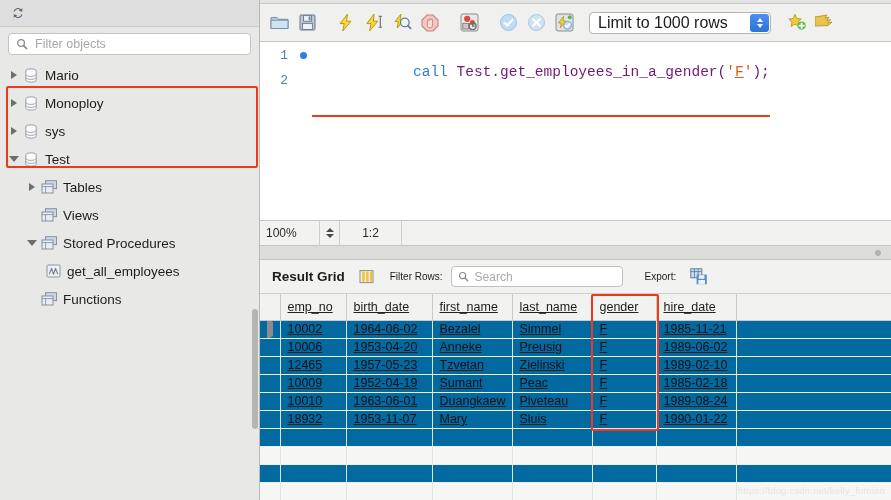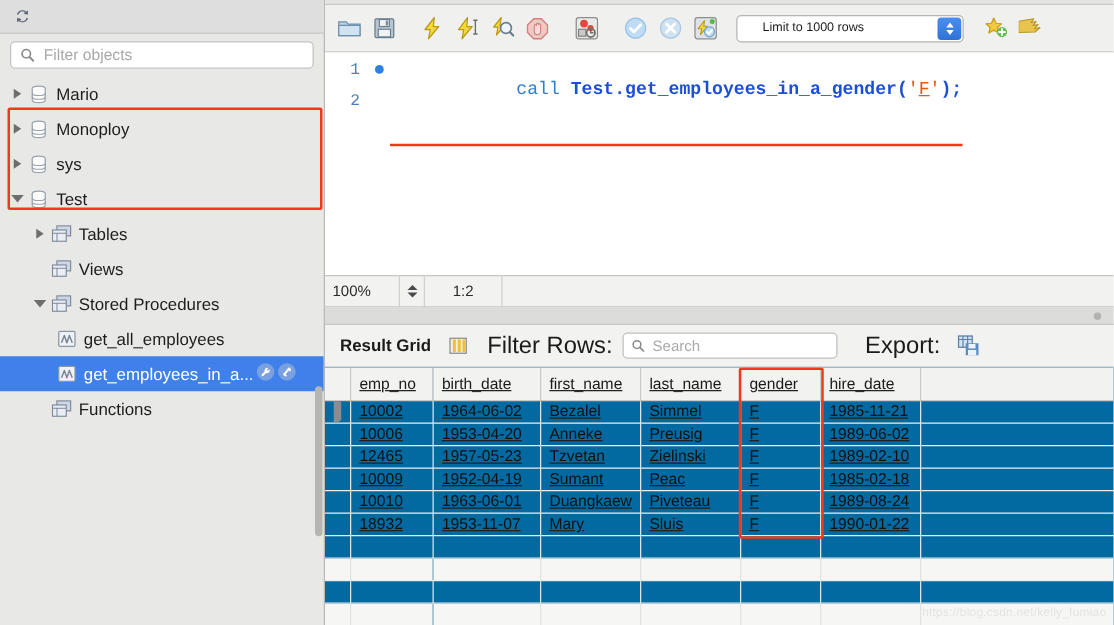--- a/index.html
+++ b/index.html
@@ -82,21 +82,21 @@
     display:flex;align-items:center;padding:0 6px;box-sizing:border-box;gap:2px;
   }
   .tbtn{
     width:26px;height:26px;display:flex;align-items:center;justify-content:center;
     border-radius:3px;flex:none;
   }
   .tsep{width:9px;flex:none;}
   .limit-sel{
     margin-left:10px;width:182px;height:22px;background:#fff;
     border:1px solid #b4b4b4;border-radius:4px;display:flex;align-items:center;
-    box-sizing:border-box;padding-left:20px;font-size:10px;color:#1a1a1a;
+    box-sizing:border-box;padding-left:8px;font-size:16px;color:#1a1a1a;
     position:relative;
   }
   .limit-stepper{
     position:absolute;right:1px;top:1px;width:19px;height:18px;
     background:linear-gradient(#4a8fef,#2e72d8);border-radius:3px;
     display:flex;flex-direction:column;align-items:center;justify-content:center;gap:2px;
   }
   .st-up{width:0;height:0;border-left:3.5px solid transparent;border-right:3.5px solid transparent;border-bottom:4px solid #fff;}
   .st-dn{width:0;height:0;border-left:3.5px solid transparent;border-right:3.5px solid transparent;border-top:4px solid #fff;}
 
@@ -107,21 +107,21 @@
     width:28px;text-align:right;color:#4f7fb5;font-size:13px;
     font-family:"Liberation Mono",monospace;flex:none;padding-right:6px;
   }
   .dot{width:18px;flex:none;display:flex;align-items:center;justify-content:center;padding-top:4px;}
   .dot i{width:7px;height:7px;border-radius:50%;background:#2d7fe0;display:block;}
   .code{
     font-family:"Liberation Mono",monospace;font-size:14.5px;
     white-space:pre;padding-left:14px;position:relative;
   }
   .kw{color:#2f7fd0;}
-  .plain{color:#1d4ed8;font-weight:bold;}
+  .plain{color:#701a75;}
   .str{color:#e05a10;}
   .str u{text-decoration:underline;text-decoration-color:#e05a10;}
   .sql-underline{
     position:absolute;left:0;right:0;bottom:-5px;height:2.5px;background:#f0391b;
   }
 
   .statusbar{
     height:26px;background:#f2f2f0;border-top:1px solid #c6c6c4;border-bottom:1px solid #c6c6c4;
     display:flex;align-items:center;box-sizing:border-box;
   }
@@ -139,21 +139,21 @@
   .greyband i{
     position:absolute;right:10px;top:4px;width:6px;height:6px;border-radius:50%;background:#b2b2b0;
   }
 
   .gridbar{
     height:34px;background:#f2f2f0;display:flex;align-items:center;
     padding:0 12px;box-sizing:border-box;border-bottom:1px solid #cfcfcd;
   }
   .gb-title{font-size:13.5px;font-weight:bold;color:#1b1b1b;margin-right:14px;}
   .gb-ic{margin-right:16px;display:flex;align-items:center;}
-  .gb-lab{font-size:19px;color:#1b1b1b;margin-right:8px;}
+  .gb-lab{font-size:10px;color:#1b1b1b;margin-right:8px;}
   .gb-search{
     width:172px;height:21px;background:#fff;border:1px solid #c0c0c0;border-radius:4px;
     display:flex;align-items:center;padding:0 6px;box-sizing:border-box;margin-right:22px;
   }
   .gb-search input{
     border:none;outline:none;font-size:12px;width:100%;background:transparent;
     font-family:"Liberation Sans",sans-serif;color:#333;
   }
   .gb-search input::placeholder{color:#a9a9a9;}
   .gb-search svg{margin-right:4px;flex:none;}
@@ -317,43 +317,20 @@
       <div class="trow ind3">
         <span class="ticon">
           <svg width="15" height="14" viewBox="0 0 15 14">
               <rect x="1" y="1" width="13" height="12" rx="1" fill="#eef1f5" stroke="#8d96a2" stroke-width="1"></rect>
               <path d="M3.2 10.2 L5.5 4.4 L7.5 10.2 L9.5 4.4 L11.8 10.2" fill="none" stroke="#7b8694" stroke-width="1.2" stroke-linejoin="round"></path>
             </svg>
         </span>
         <span class="tlabel">get_all_employees</span>
       </div>
 
-      <div class="trow ind3 sel">
-        <span class="ticon">
-          <svg width="15" height="14" viewBox="0 0 15 14">
-              <rect x="1" y="1" width="13" height="12" rx="1" fill="#eef1f5" stroke="#8d96a2" stroke-width="1"></rect>
-              <path d="M3.2 10.2 L5.5 4.4 L7.5 10.2 L9.5 4.4 L11.8 10.2" fill="none" stroke="#7b8694" stroke-width="1.2" stroke-linejoin="round"></path>
-            </svg>
-        </span>
-        <span class="tlabel">get_employees_in_a...</span>
-        <span class="rowicons">
-          <span>
-            <svg width="15" height="15" viewBox="0 0 15 15">
-                <circle cx="7.5" cy="7.5" r="7" fill="#7ba0e0"></circle>
-                <path d="M9.8 4.4a2.3 2.3 0 0 0-3.1 2.8L4 9.9l1.2 1.2 2.7-2.7a2.3 2.3 0 0 0 2.8-3.1L9.5 6.5 8.5 5.5z" fill="#fff"></path>
-              </svg>
-          </span>
-          <span>
-            <svg width="15" height="15" viewBox="0 0 15 15">
-                <circle cx="7.5" cy="7.5" r="7" fill="#7ba0e0"></circle>
-                <path d="M5.3 9.6 L9.3 4.8 M5.3 9.6 L6.6 10.4 M9.3 4.8 L10.1 6.1" stroke="#fff" stroke-width="1.6" stroke-linecap="round"></path>
-              </svg>
-          </span>
-        </span>
-      </div>
 
       <div class="trow ind2">
         <span class="tw"></span>
         <span class="ticon">
           <svg width="17" height="14" viewBox="0 0 17 14">
               <rect x="4.5" y="0.7" width="11" height="8" fill="#cdd6e4" stroke="#7d8899" stroke-width=".9"></rect>
               <rect x="1" y="4" width="11" height="9" fill="#e9eef5" stroke="#7d8899" stroke-width=".9"></rect>
               <line x1="1" y1="6.6" x2="12" y2="6.6" stroke="#7d8899" stroke-width=".8"></line>
               <line x1="4.6" y1="6.6" x2="4.6" y2="13" stroke="#7d8899" stroke-width=".8"></line>
             </svg>

